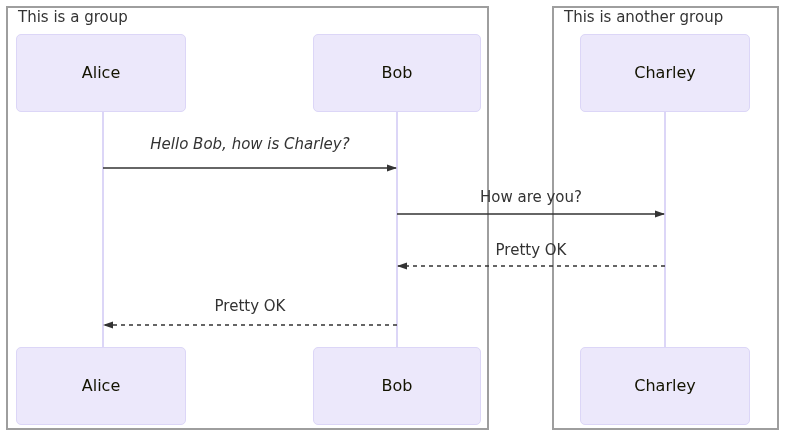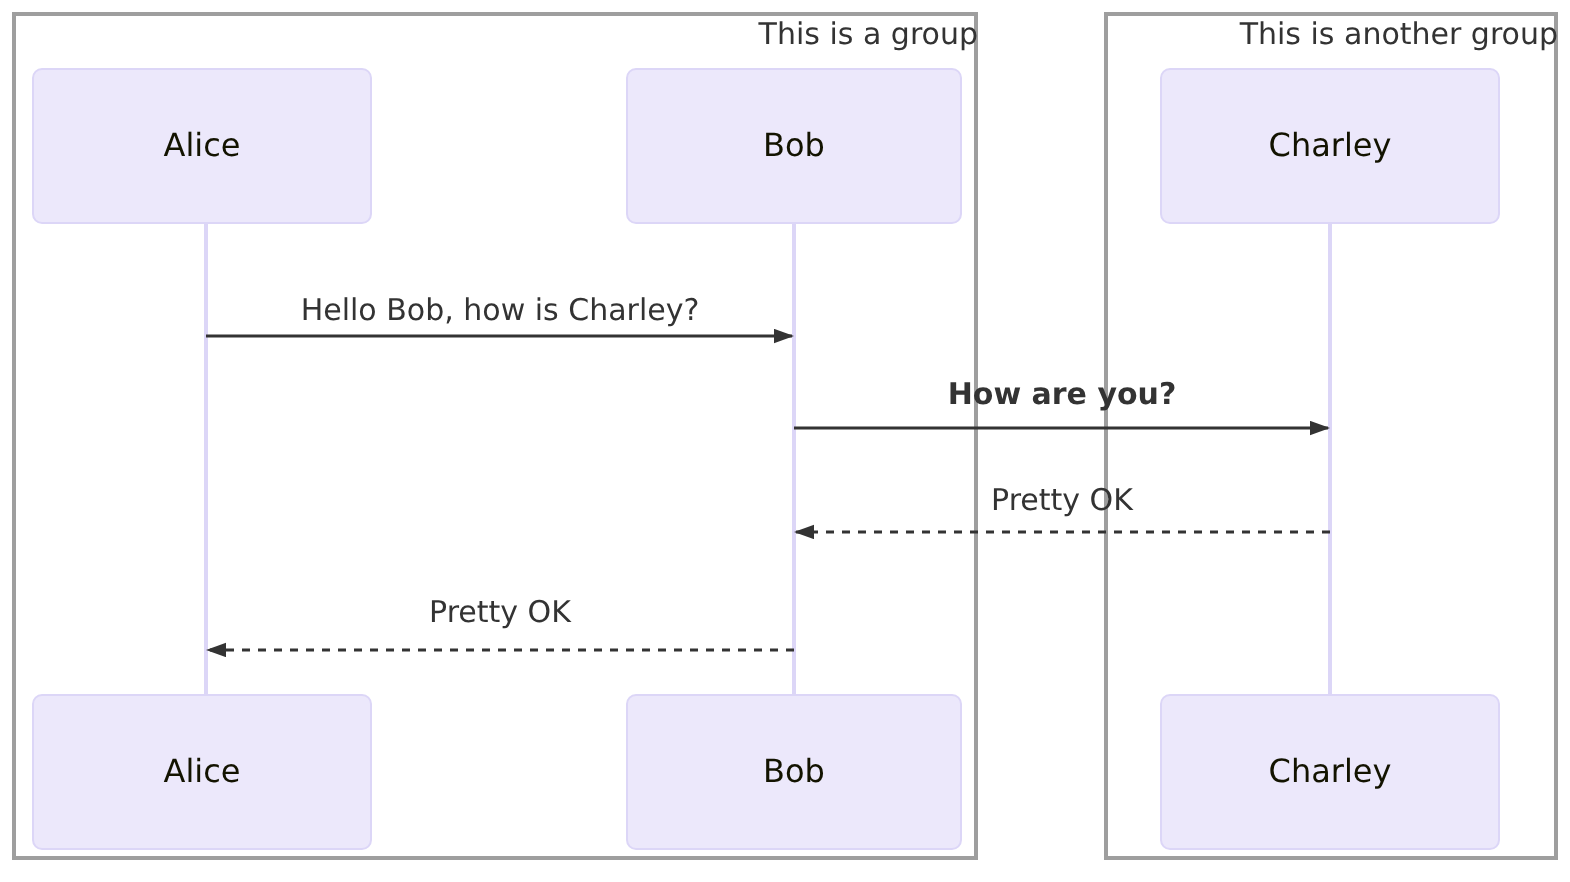--- a/index.html
+++ b/index.html
@@ -29,25 +29,26 @@
   }
   
   .group-box {
     position: absolute;
     box-sizing: border-box;
     border: 2px solid #9e9e9e;
     background: transparent;
   }
   .group-title {
     position: absolute;
-    text-align: right;
+    text-align: left;
     font-size: 15px;
     color: #333333;
     white-space: nowrap;
     line-height: 18px;
+    padding-left: 12px;
   }
   
   .actor-box {
     position: absolute;
     box-sizing: border-box;
     background: #ECE8FB;
     border: 1px solid #DCD6F7;
     border-radius: 5px;
     display: flex;
     align-items: center;
@@ -120,19 +121,19 @@
     </div>
     <div class="actor-box" style="left: 313px; top: 347px; width: 168px; height: 78px; background: rgb(236, 232, 251); border-color: rgb(220, 214, 247);">
       <span class="actor-label">Bob</span>
     </div>
     <div class="actor-box" style="left: 580px; top: 347px; width: 170px; height: 78px; background: rgb(236, 232, 251); border-color: rgb(220, 214, 247);">
       <span class="actor-label">Charley</span>
     </div>
   </div>
 
   <div>
-    <div class="msg-label" style="left: 250px; top: 147px;">Hello Bob, how is Charley?</div>
-    <div class="msg-label" style="left: 531px; top: 189px; font-weight: bold;">How are you?</div>
+    <div class="msg-label" style="left: 250px; top: 136px; font-style: italic;">Hello Bob, how is Charley?</div>
+    <div class="msg-label" style="left: 531px; top: 189px;">How are you?</div>
     <div class="msg-label" style="left: 531px; top: 242px;">Pretty OK</div>
     <div class="msg-label" style="left: 250px; top: 298px;">Pretty OK</div>
   </div>
 
 </div>
 
 </body></html>

